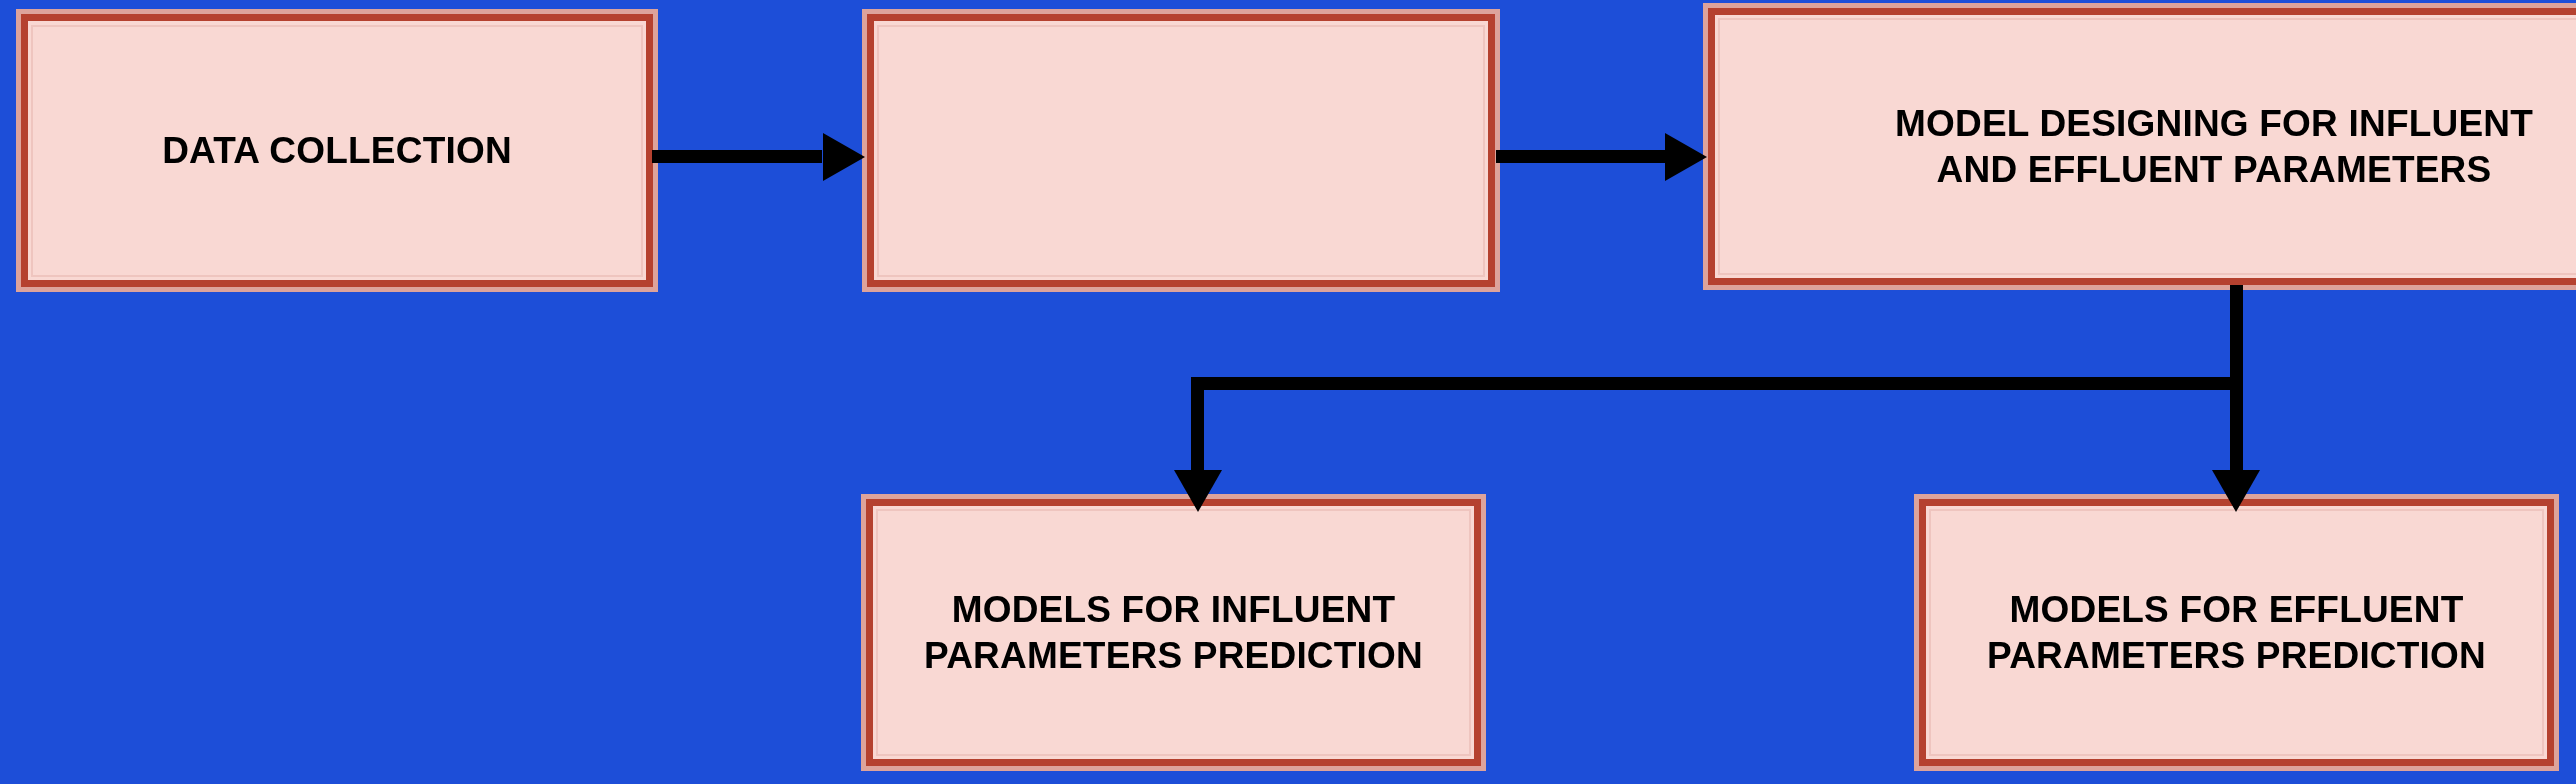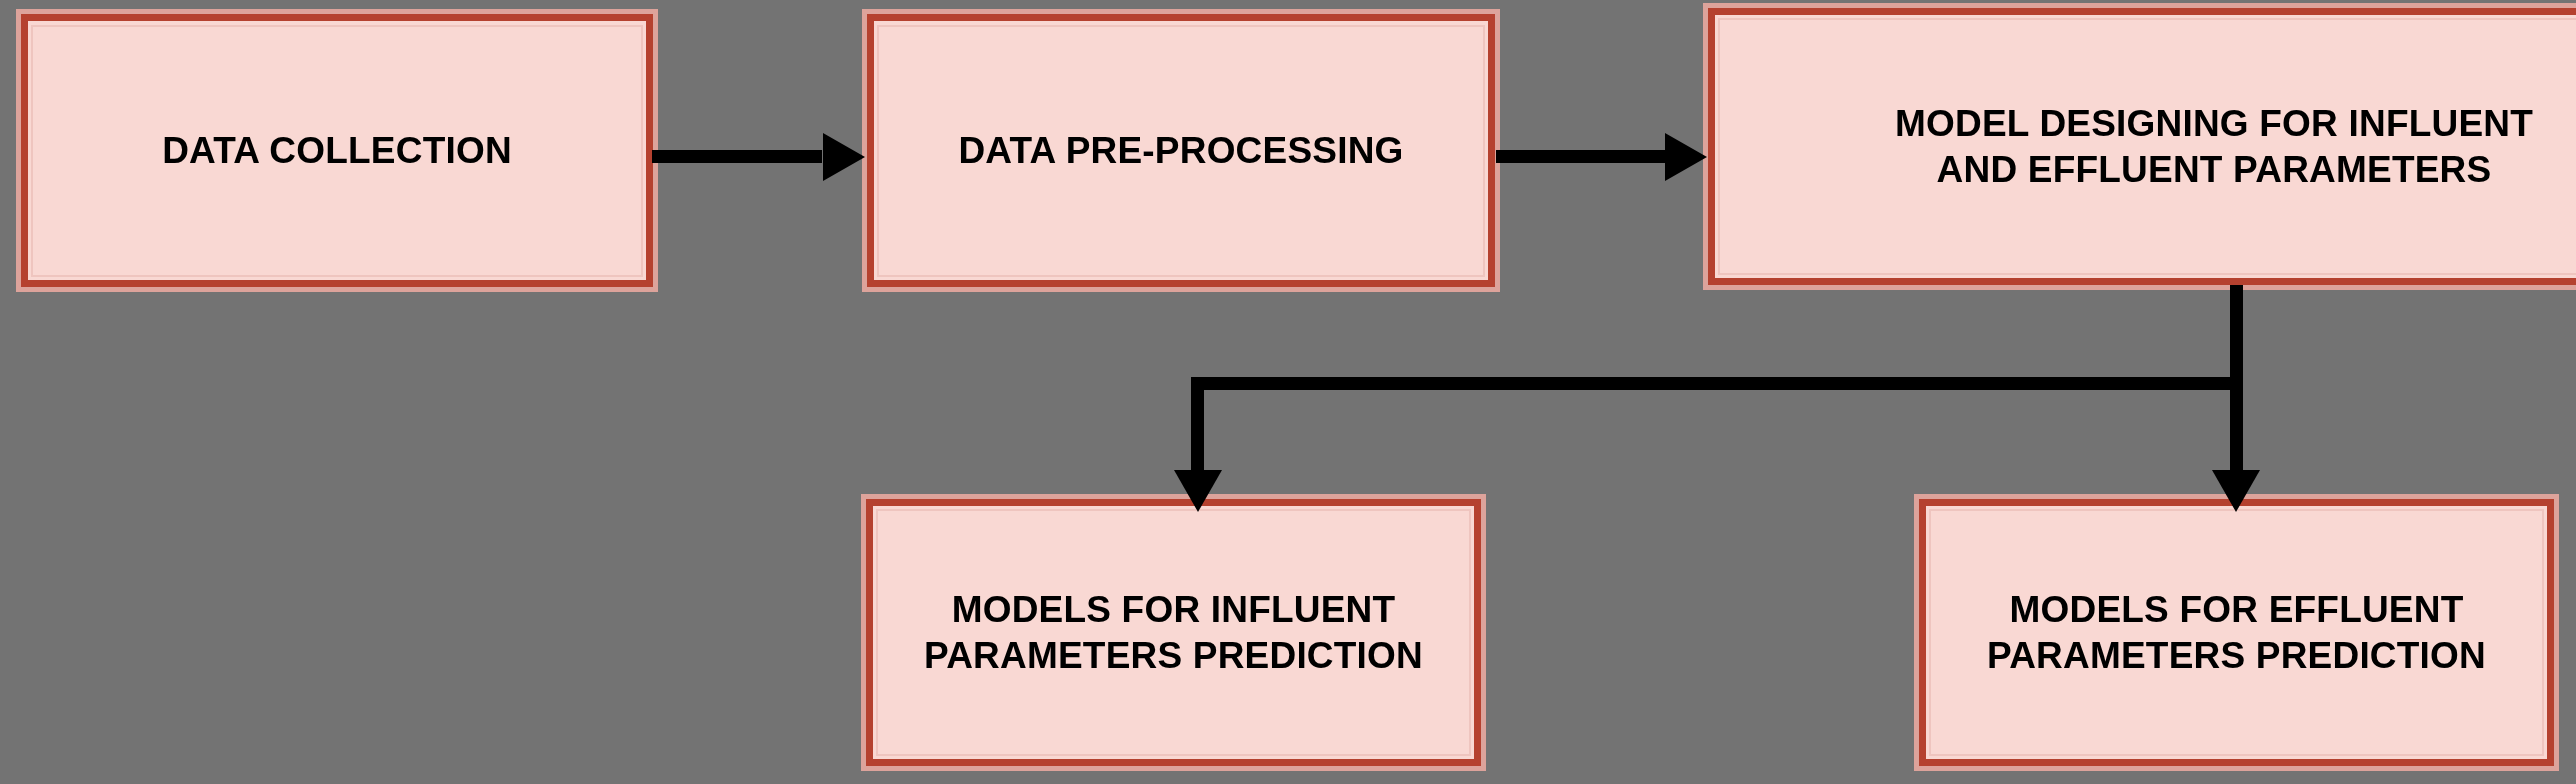--- a/index.html
+++ b/index.html
@@ -8,21 +8,21 @@
     padding: 0;
     background: #ffffff;
   }
   body {
     font-family: "Liberation Sans", sans-serif;
   }
   #canvas {
     position: relative;
     width: 2576px;
     height: 784px;
-    background: #737373;
+    background: #1d4ed8;
     overflow: hidden;
   }
 
   
   .node {
     position: absolute;
     box-sizing: border-box;
     background: #f9d8d3;
     border: 7.2px solid #b5412f;
     outline: 5.6px solid #dda39b;
@@ -100,21 +100,20 @@
 
 <div id="canvas">
 
   <div class="node" id="node-data-collection">
     <span class="inner-rule"></span>
     <span class="node-label">DATA COLLECTION</span>
   </div>
 
   <div class="node" id="node-data-preprocessing">
     <span class="inner-rule"></span>
-    <span class="node-label">DATA PRE-PROCESSING</span>
   </div>
 
   <div class="node" id="node-model-designing">
     <span class="inner-rule"></span>
     <span class="node-label">MODEL DESIGNING FOR INFLUENT
 AND EFFLUENT PARAMETERS</span>
   </div>
 
   <div class="node" id="node-models-influent">
     <span class="inner-rule"></span>

